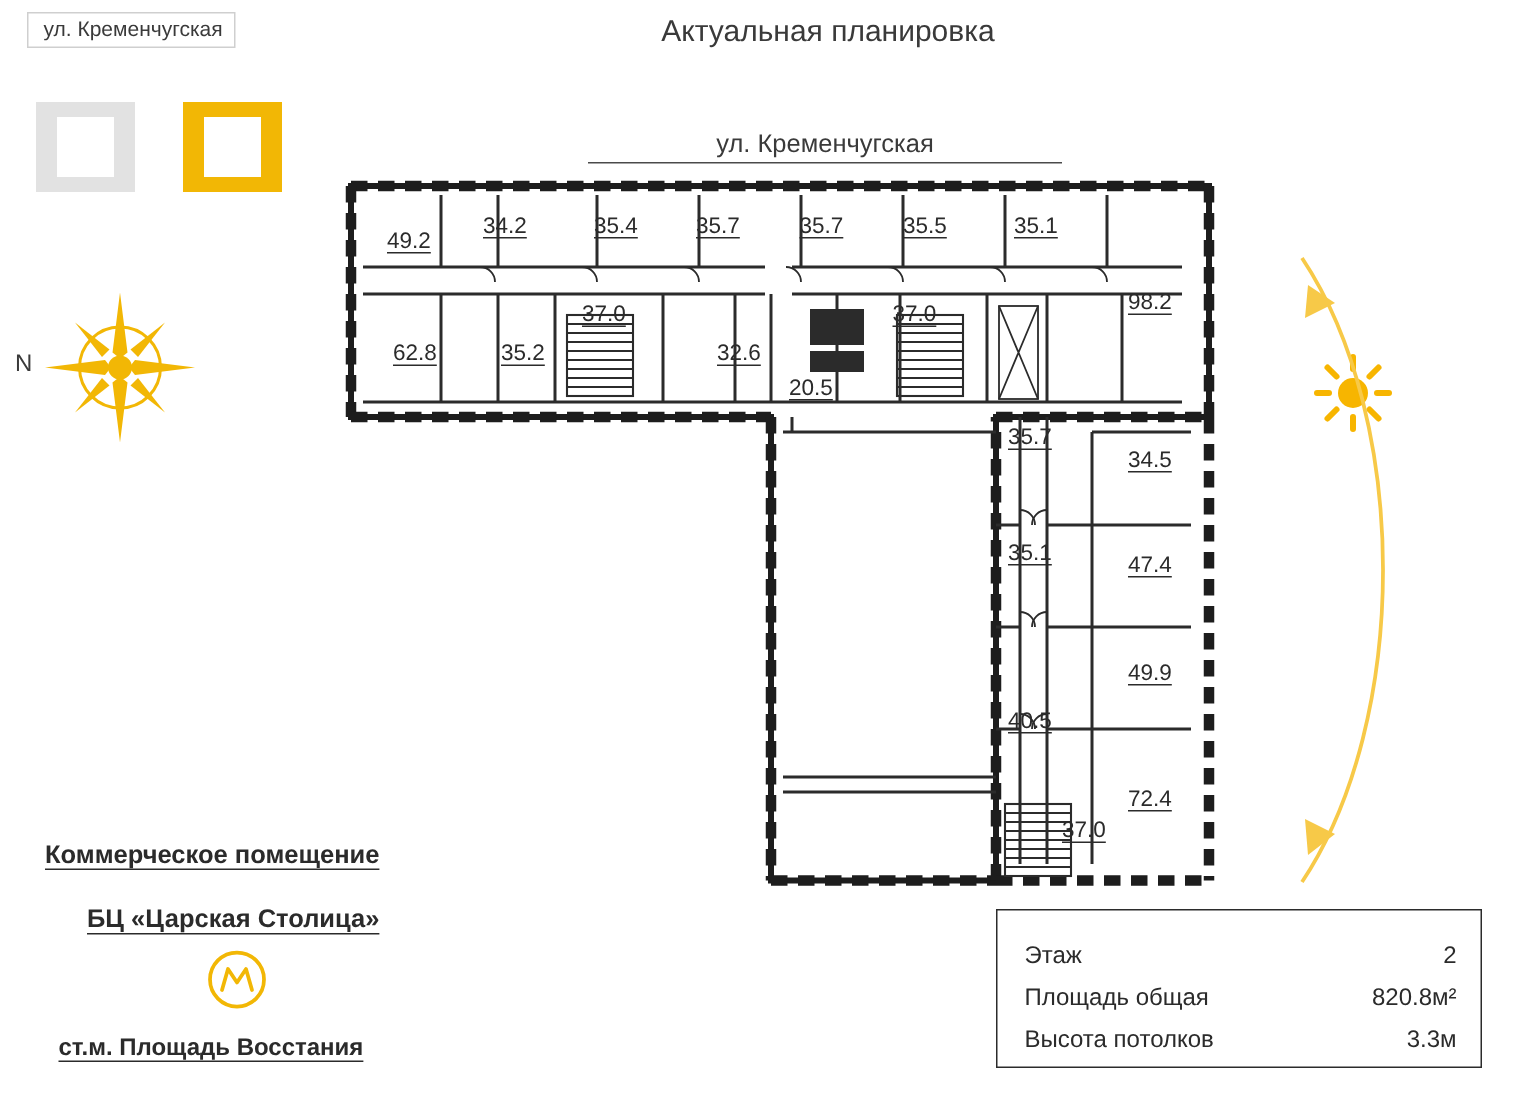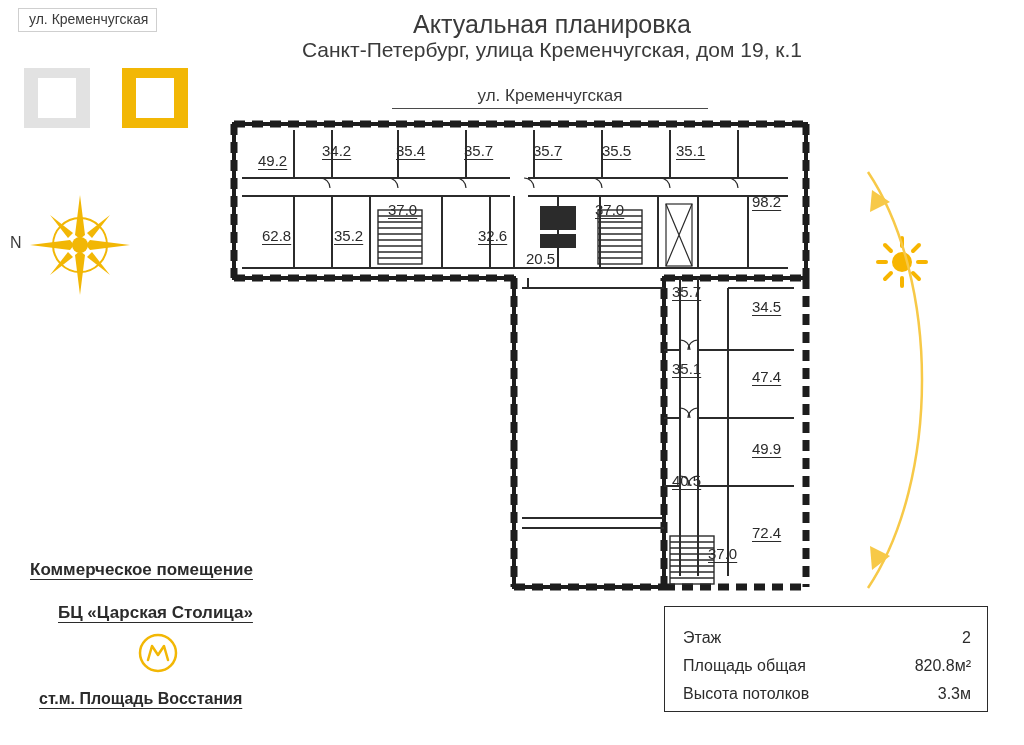--- a/index.html
+++ b/index.html
@@ -16,21 +16,21 @@
     color: #2b2b2b;
     overflow: hidden;
   }
 
   
   .abs { position: absolute; }
 
   
   #title-line1 {
     left: 232px; top: 10px; width: 640px;
-    font-size: 25px; color: #3a3a3a; text-align: center;
+    font-size: 20px; color: #3a3a3a; text-align: center;
   }
   #title-line2 {
     left: 182px; top: 38px; width: 740px;
     font-size: 21px; color: #3a3a3a; text-align: center;
   }
   #street-top {
     left: 370px; top: 86px; width: 360px;
     font-size: 17px; color: #3a3a3a; text-align: center;
   }
   #street-top-rule {
@@ -128,21 +128,20 @@
   #info-r0 { top: 22px; }
   #info-r1 { top: 50px; }
   #info-r2 { top: 78px; }
 </style>
 </head>
 <body>
 
 <div id="page">
 
   <div class="abs" id="title-line1">Актуальная планировка</div>
-  <div class="abs" id="title-line2">Санкт-Петербург, улица Кременчугская, дом 19, к.1</div>
   <div class="abs" id="street-top">ул. Кременчугская</div>
   <div class="abs" id="street-top-rule"></div>
 
   <div class="abs" id="street-left-box">ул. Кременчугская</div>
 
   <div class="abs" id="logo-grey-outer"></div>
   <div class="abs" id="logo-grey-inner"></div>
   <div class="abs" id="logo-gold-outer"></div>
   <div class="abs" id="logo-gold-inner"></div>
 

